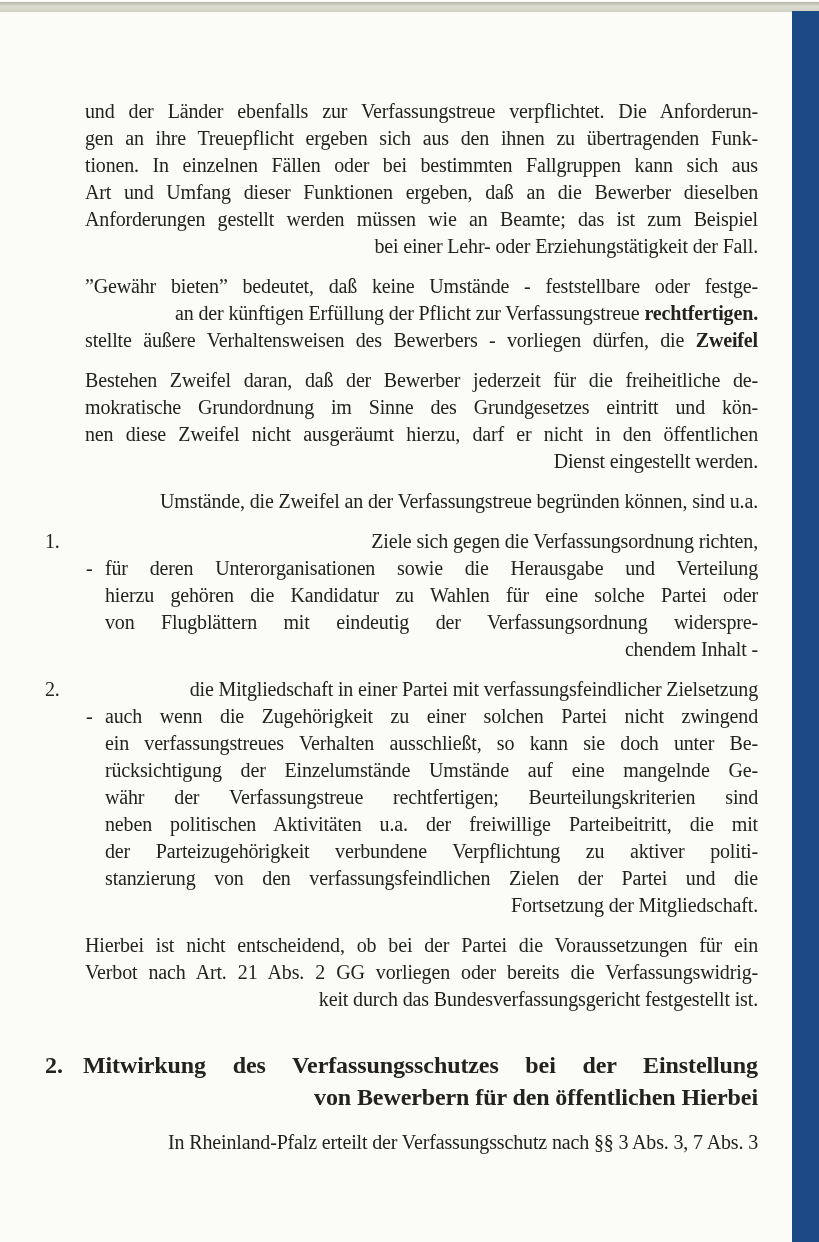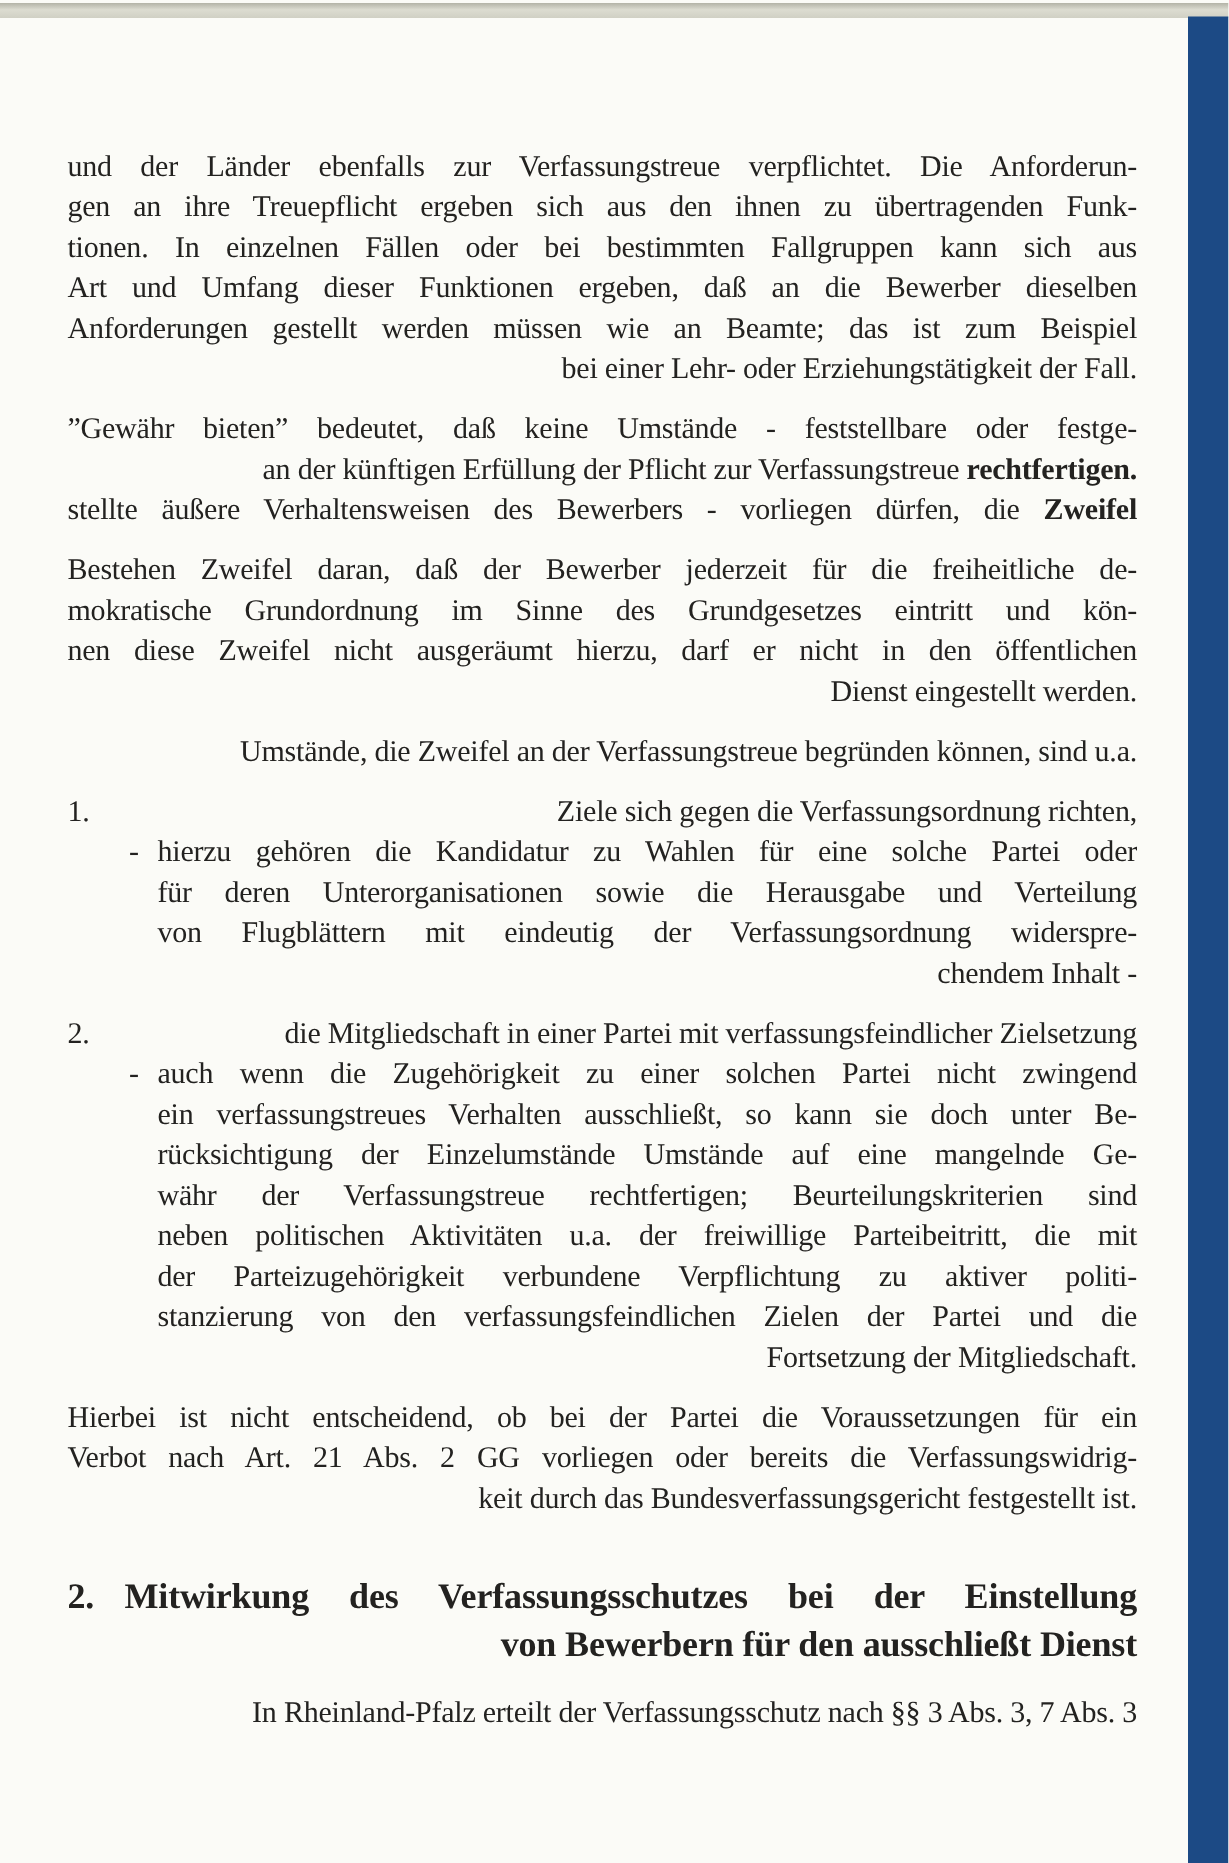--- a/index.html
+++ b/index.html
@@ -22,21 +22,21 @@
     background: #1c4a85;
   }
   .content {
     position: absolute; left: 45px; top: 98px;
     width: 713px;
     font-size: 20px; line-height: 27px;
     letter-spacing: -0.15px;
   }
   .line { text-align: right; white-space: normal; }
   .line.just { text-align: justify; text-align-last: justify; }
-  .para { margin-bottom: 13px; }
+  .para { margin-bottom: 13px; margin-left: 40px; }
   .item { display: flex; margin-bottom: 13px; }
   .item > .marker { flex: 0 0 30px; }
   .sub { display: flex; }
   .sub > .dash { flex: 0 0 30px; padding-left: 11px; box-sizing: border-box; }
   .subbody, .itembody { flex: 1 1 auto; min-width: 0; }
   .heading {
     display: flex; font-weight: bold;
     font-size: 24px; line-height: 32px;
     margin: 36px 0 16px 0;
     letter-spacing: -0.1px;
@@ -77,22 +77,22 @@
     <div class="para">
       <div class="line">Umstände, die Zweifel an der Verfassungstreue begründen können, sind u.a.</div>
     </div>
     <div class="item">
       <span class="marker">1.</span>
       <div class="itembody">
         <div class="line">Ziele sich gegen die Verfassungsordnung richten,</div>
         <div class="sub">
           <span class="dash">-</span>
           <div class="subbody">
+            <div class="line just">für deren Unterorganisationen sowie die Herausgabe und Verteilung</div>
             <div class="line just">hierzu gehören die Kandidatur zu Wahlen für eine solche Partei oder</div>
-            <div class="line just">für deren Unterorganisationen sowie die Herausgabe und Verteilung</div>
             <div class="line just">von Flugblättern mit eindeutig der Verfassungsordnung widerspre-</div>
             <div class="line">chendem Inhalt -</div>
           </div>
         </div>
       </div>
     </div>
     <div class="item">
       <span class="marker">2.</span>
       <div class="itembody">
         <div class="line">die Mitgliedschaft in einer Partei mit verfassungsfeindlicher Zielsetzung</div>
@@ -113,20 +113,20 @@
     </div>
     <div class="para">
       <div class="line just">Hierbei ist nicht entscheidend, ob bei der Partei die Voraussetzungen für ein</div>
       <div class="line just">Verbot nach Art. 21 Abs. 2 GG vorliegen oder bereits die Verfassungswidrig-</div>
       <div class="line">keit durch das Bundesverfassungsgericht festgestellt ist.</div>
     </div>
     <div class="heading">
       <span class="hmarker">2.</span>
       <div class="hbody">
         <div class="line just">Mitwirkung des Verfassungsschutzes bei der Einstellung</div>
-        <div class="line">von Bewerbern für den ausschließt Dienst</div>
+        <div class="line">von Bewerbern für den öffentlichen Hierbei</div>
       </div>
     </div>
     <div class="para">
       <div class="line">In Rheinland-Pfalz erteilt der Verfassungsschutz nach §§ 3 Abs. 3, 7 Abs. 3</div>
     </div>
   </div>
 <div class="pagenum">141</div>
 
 </body></html>

